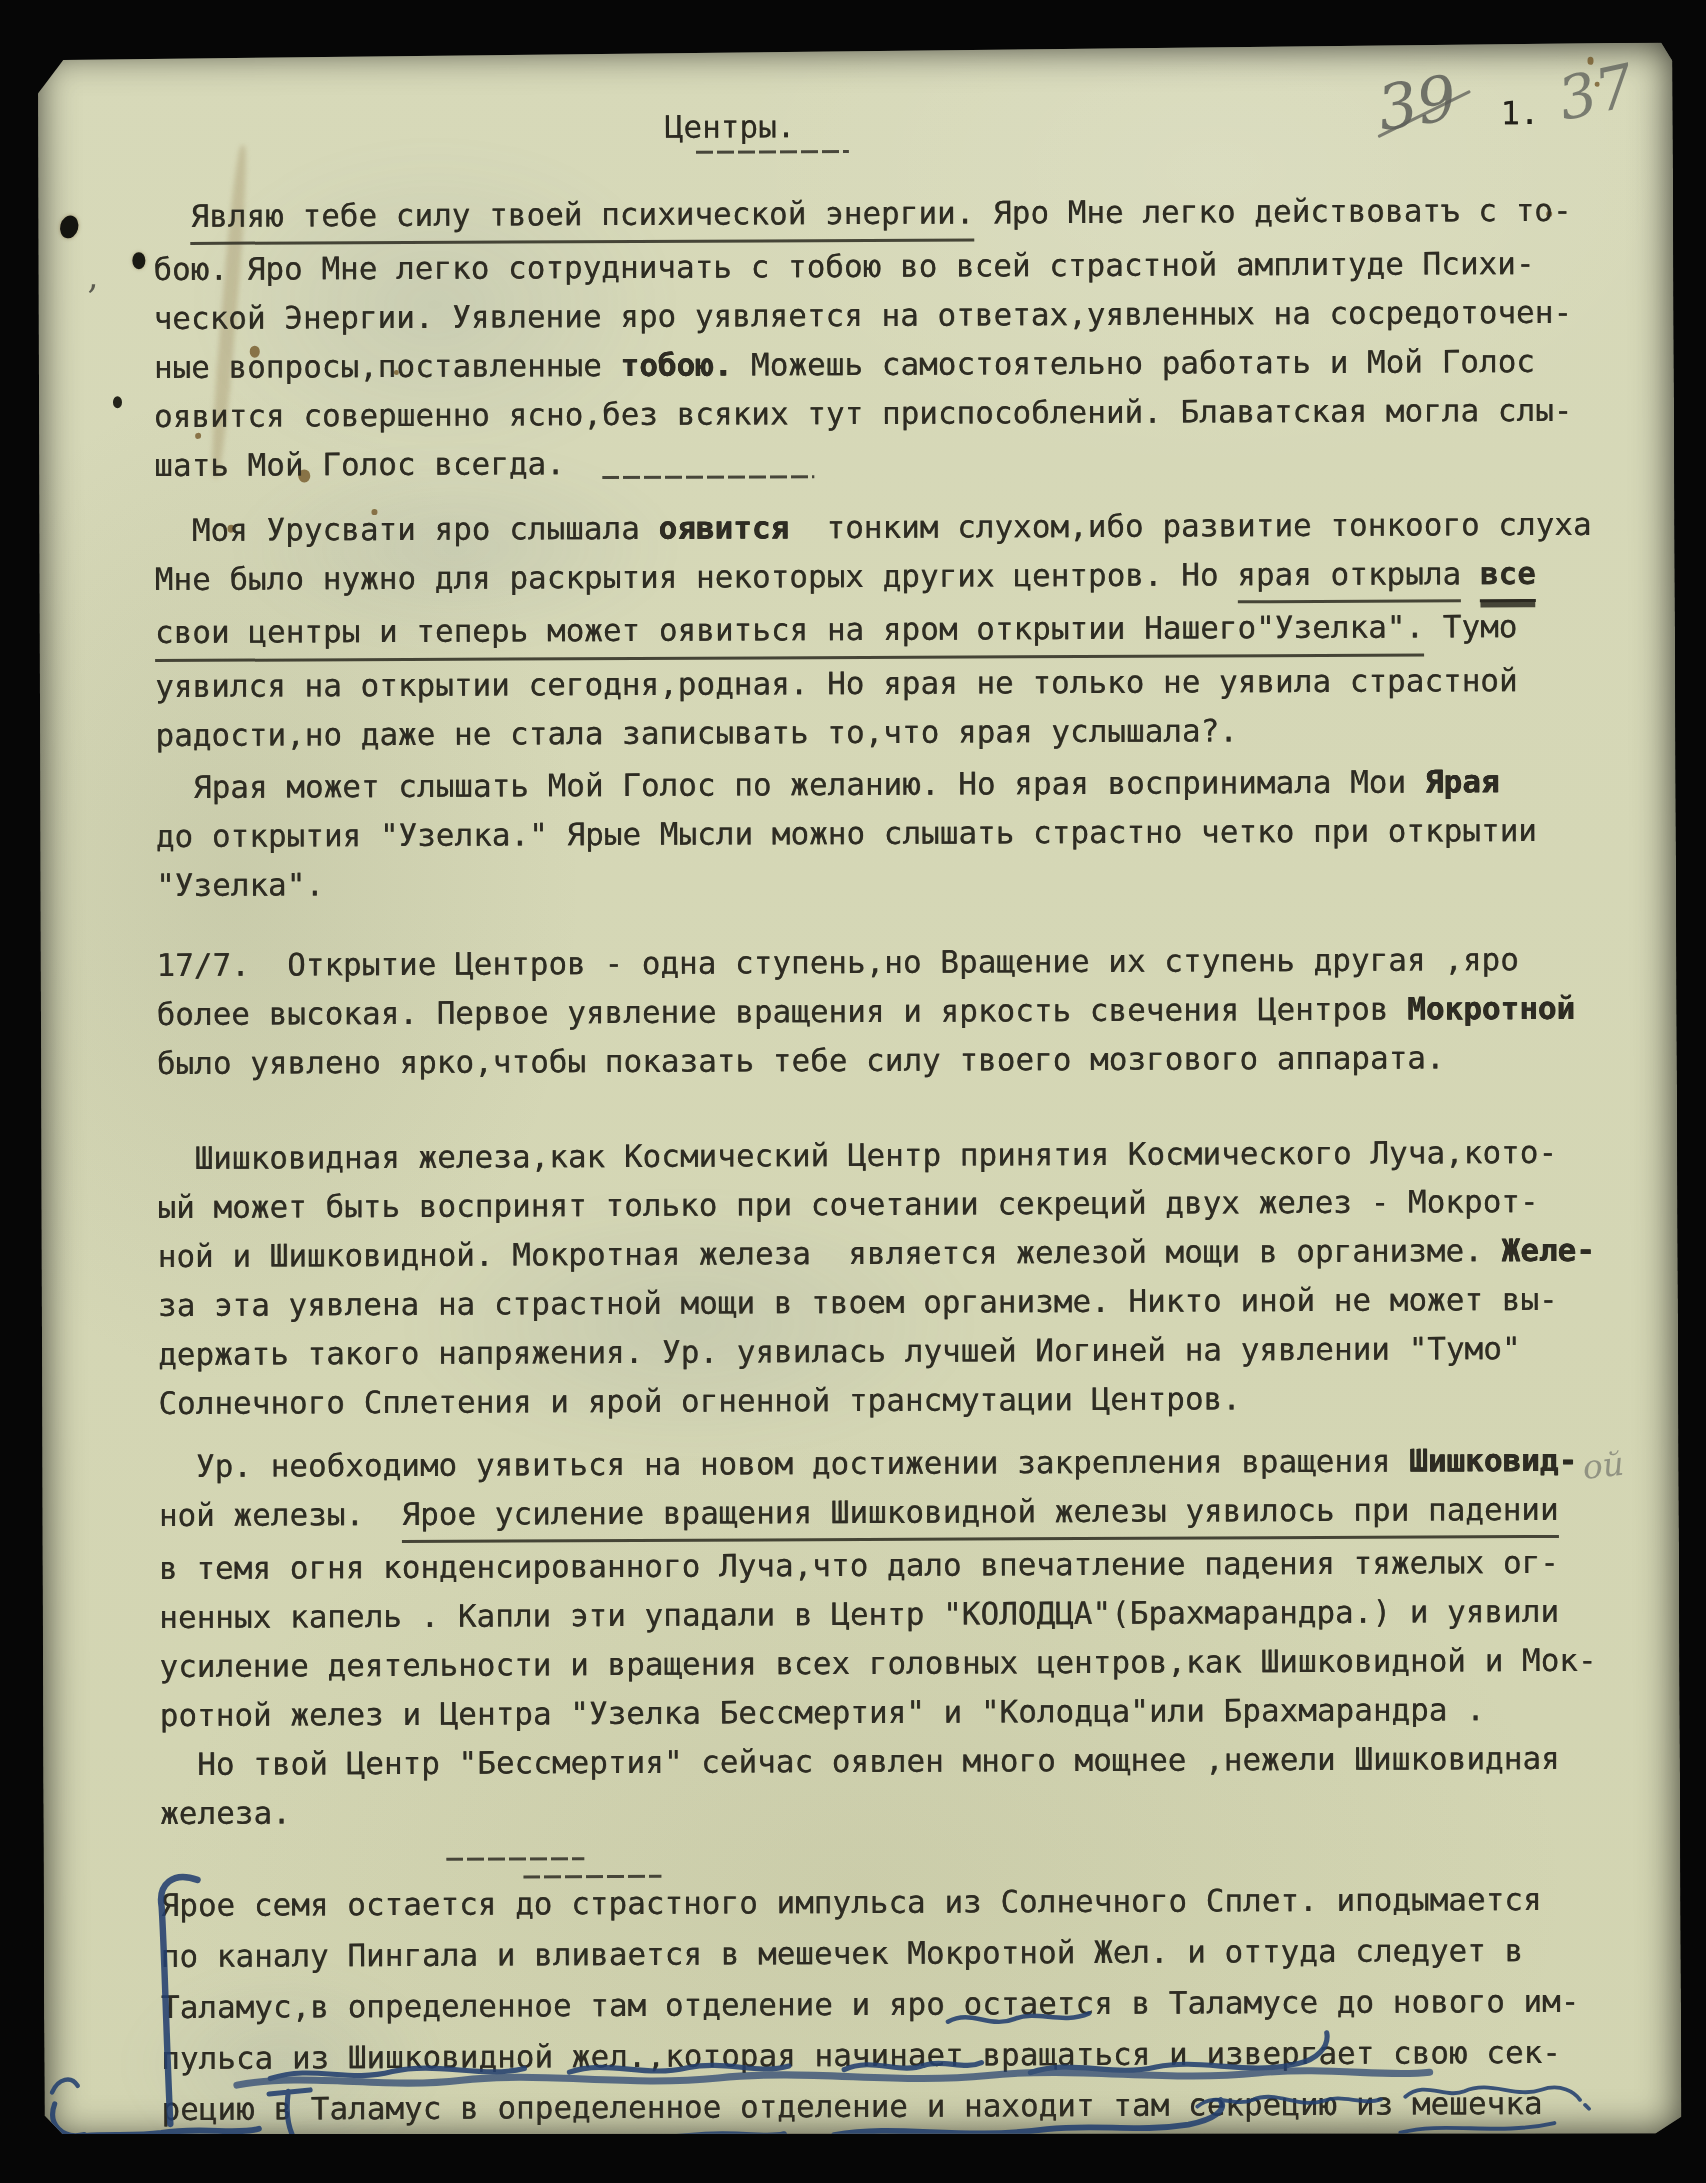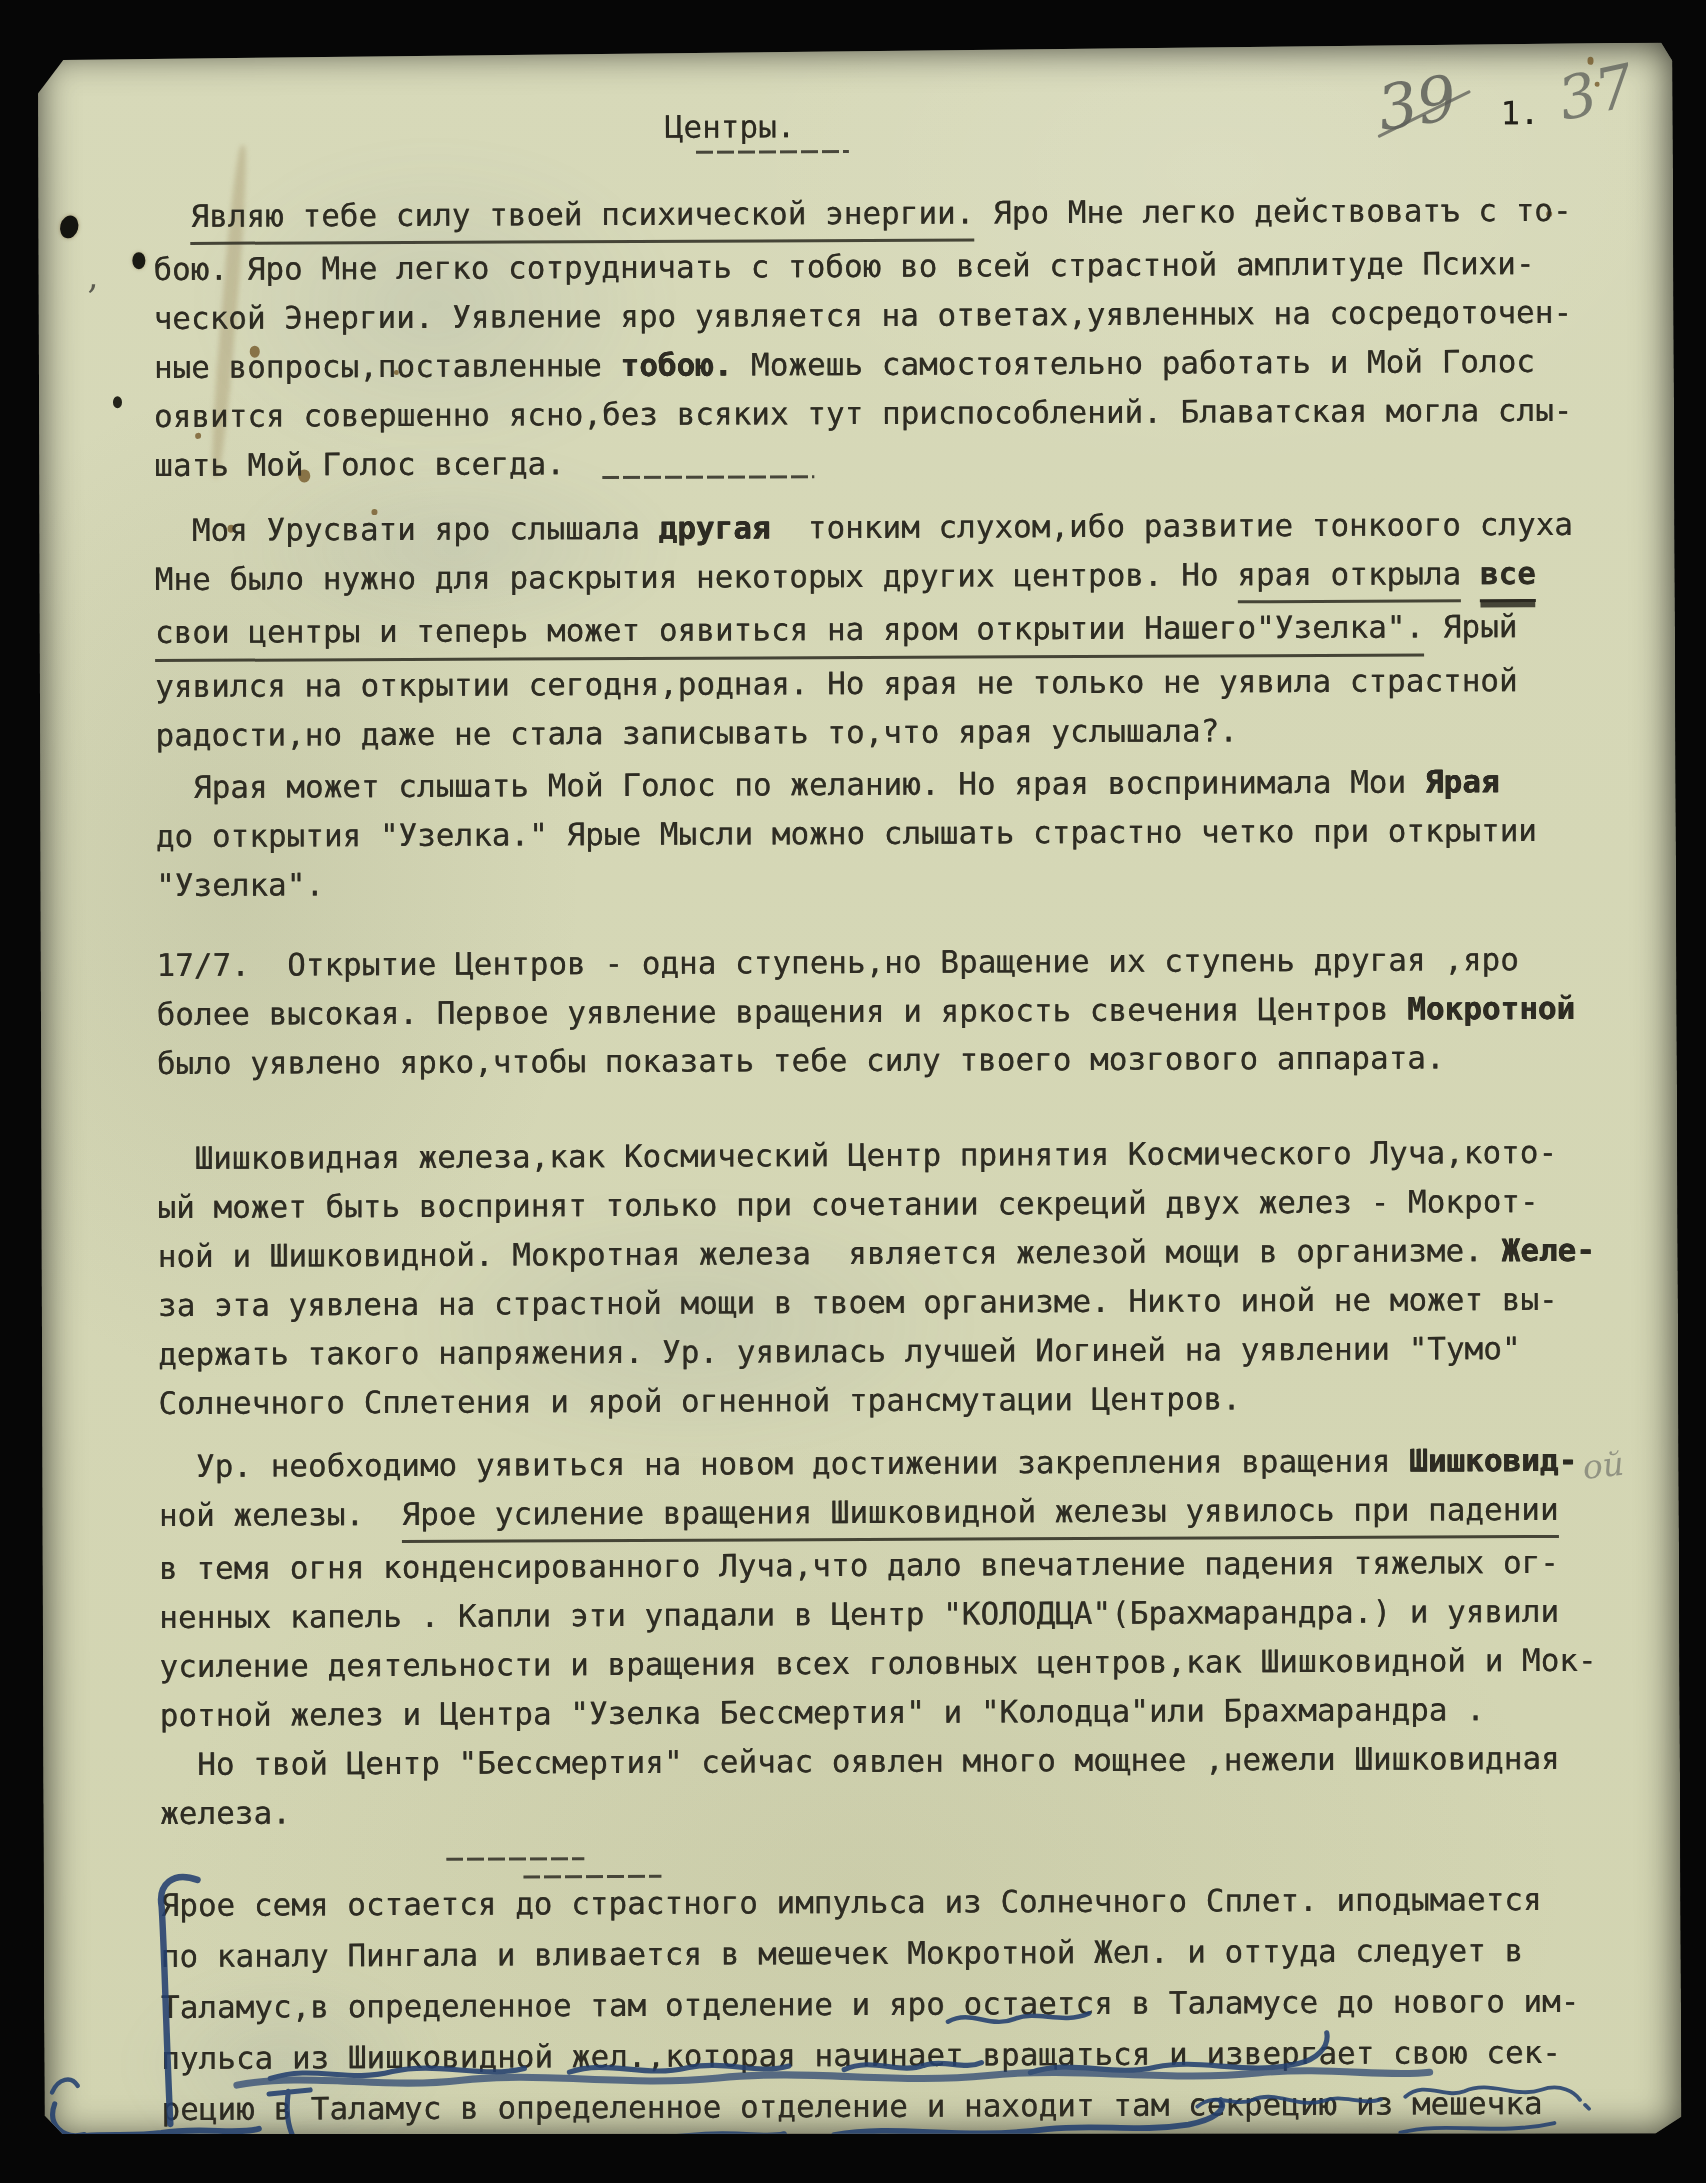--- a/index.html
+++ b/index.html
@@ -100,23 +100,23 @@
   <div class="typed-layer" id="typed-layer">
       <div class="para" style="top: 143px; line-height: 49px;">
         <div class="tline"><span>  </span><span class="u">Являю тебе силу твоей психической энергии.</span><span> Яро Мне легко действоватъ с то-</span></div>
         <div class="tline"><span>бою. Яро Мне легко сотрудничать с тобою во всей страстной амплитуде Психи-</span></div>
         <div class="tline"><span>ческой Энергии. Уявление яро уявляется на ответах,уявленных на сосредоточен-</span></div>
         <div class="tline"><span>ные вопросы,поставленные </span><span class="b">тобою.</span><span> Можешь самостоятельно работать и Мой Голос</span></div>
         <div class="tline"><span>оявится совершенно ясно,без всяких тут приспособлений. Блаватская могла слы-</span></div>
         <div class="tline"><span>шать Мой Голос всегда.</span></div>
       </div>
       <div class="para" style="top: 457px; line-height: 49px;">
-        <div class="tline"><span>  Моя Урусвати яро слышала </span><span class="b">другая</span><span>  тонким слухом,ибо развитие тонкоого слуха</span></div>
+        <div class="tline"><span>  Моя Урусвати яро слышала </span><span class="b">оявится</span><span>  тонким слухом,ибо развитие тонкоого слуха</span></div>
         <div class="tline"><span>Мне было нужно для раскрытия некоторых других центров. Но </span><span class="u">ярая открыла</span><span> </span><span class="uu">все</span></div>
-        <div class="tline"><span class="u">свои центры и теперь может оявиться на яром открытии Нашего"Узелка".</span><span> Ярый</span></div>
+        <div class="tline"><span class="u">свои центры и теперь может оявиться на яром открытии Нашего"Узелка".</span><span> Тумо</span></div>
         <div class="tline"><span>уявился на открытии сегодня,родная. Но ярая не только не уявила страстной</span></div>
         <div class="tline"><span>радости,но даже не стала записывать то,что ярая услышала?.</span></div>
       </div>
       <div class="para" style="top: 714px; line-height: 49px;">
         <div class="tline"><span>  Ярая может слышать Мой Голос по желанию. Но ярая воспринимала Мои </span><span class="b">Ярая</span></div>
         <div class="tline"><span>до открытия "Узелка." Ярые Мысли можно слышать страстно четко при открытии</span></div>
         <div class="tline"><span>"Узелка".</span></div>
       </div>
       <div class="para" style="top: 892px; line-height: 49px;">
         <div class="tline"><span>17/7.  Открытие Центров - одна ступень,но Вращение их ступень другая ,яро</span></div>

